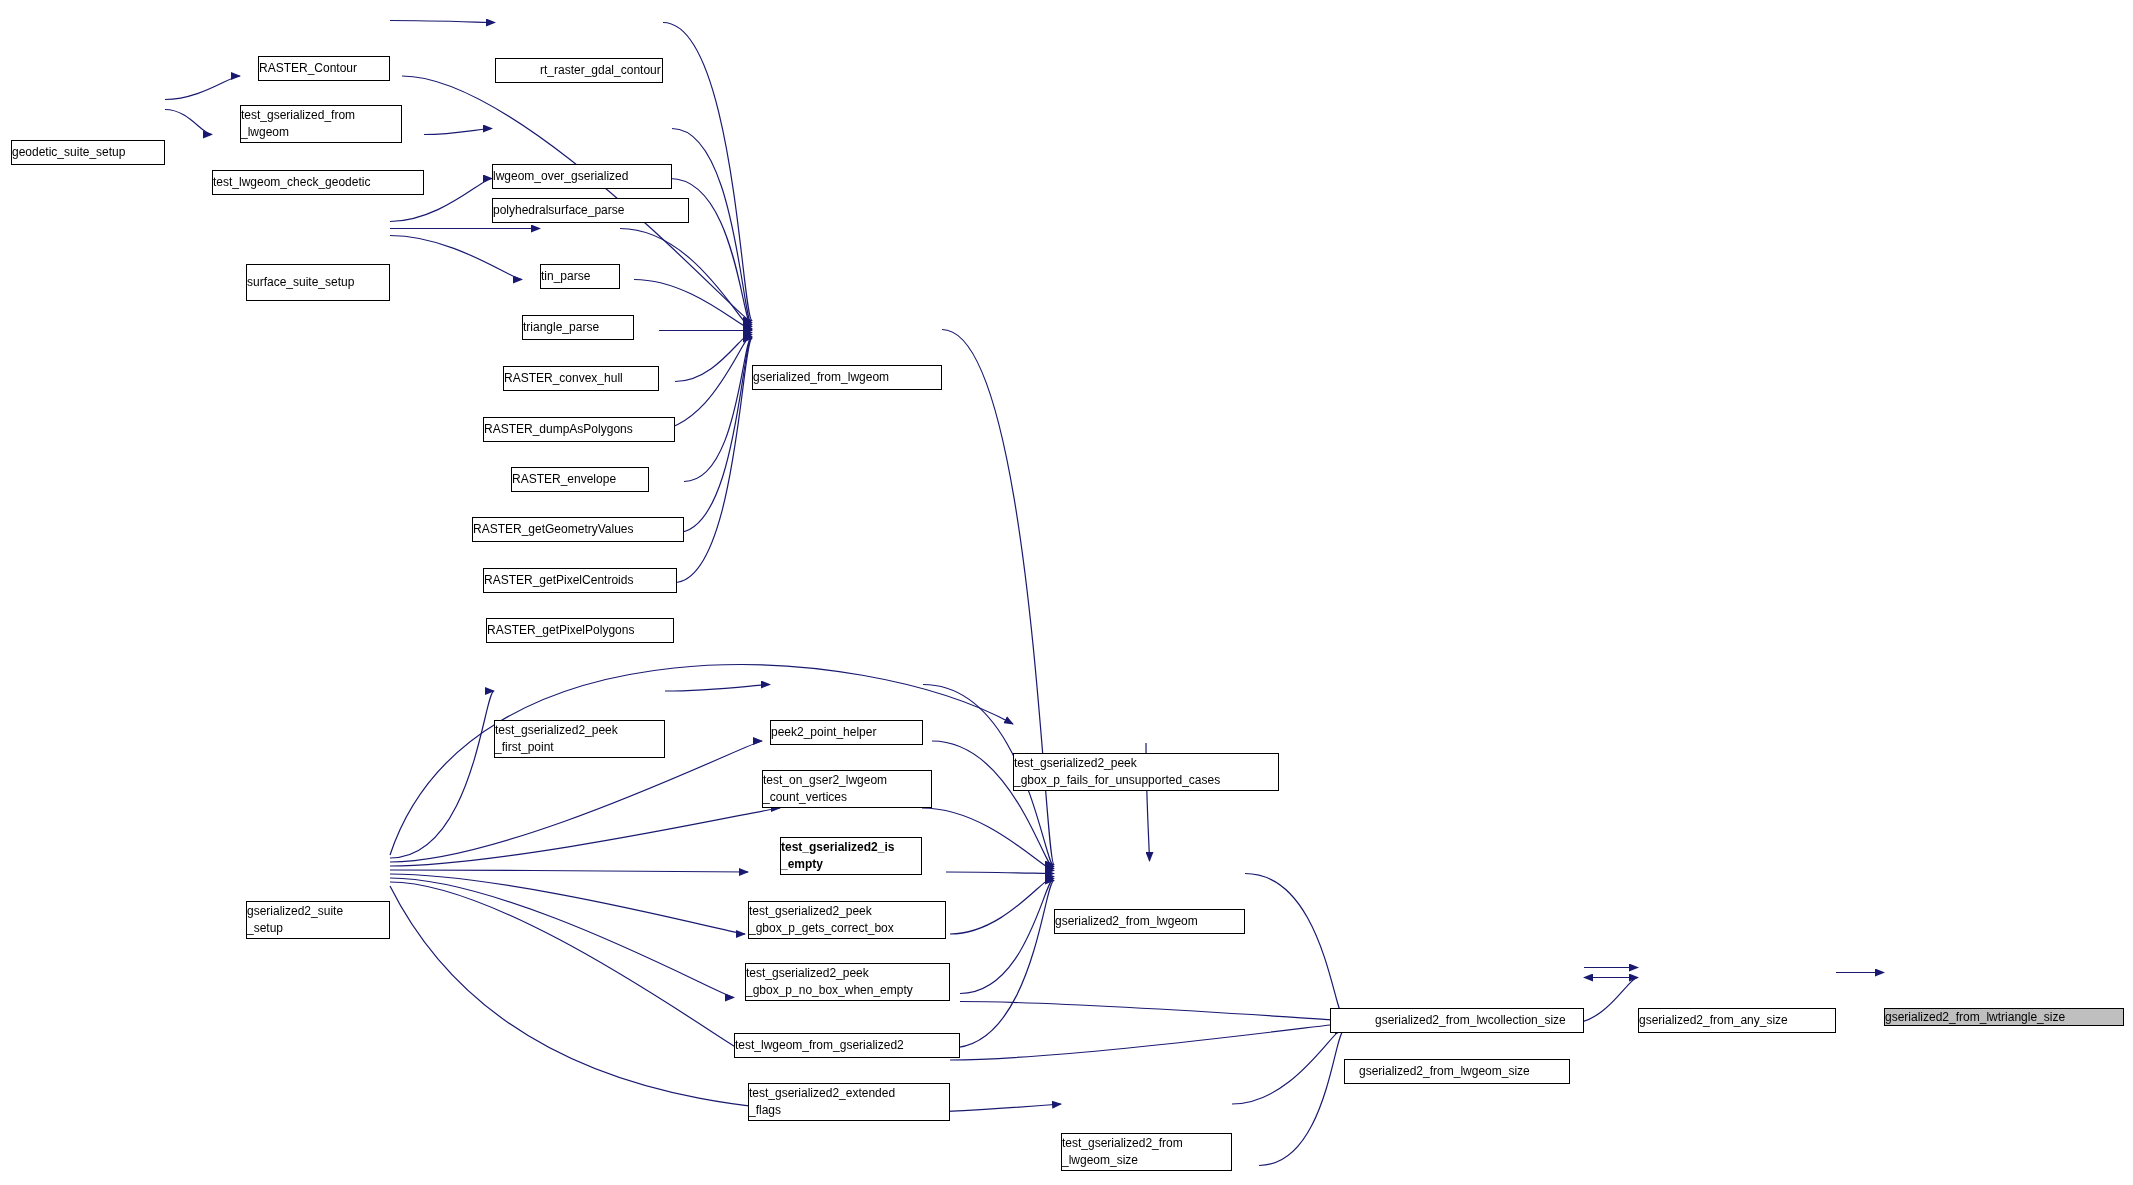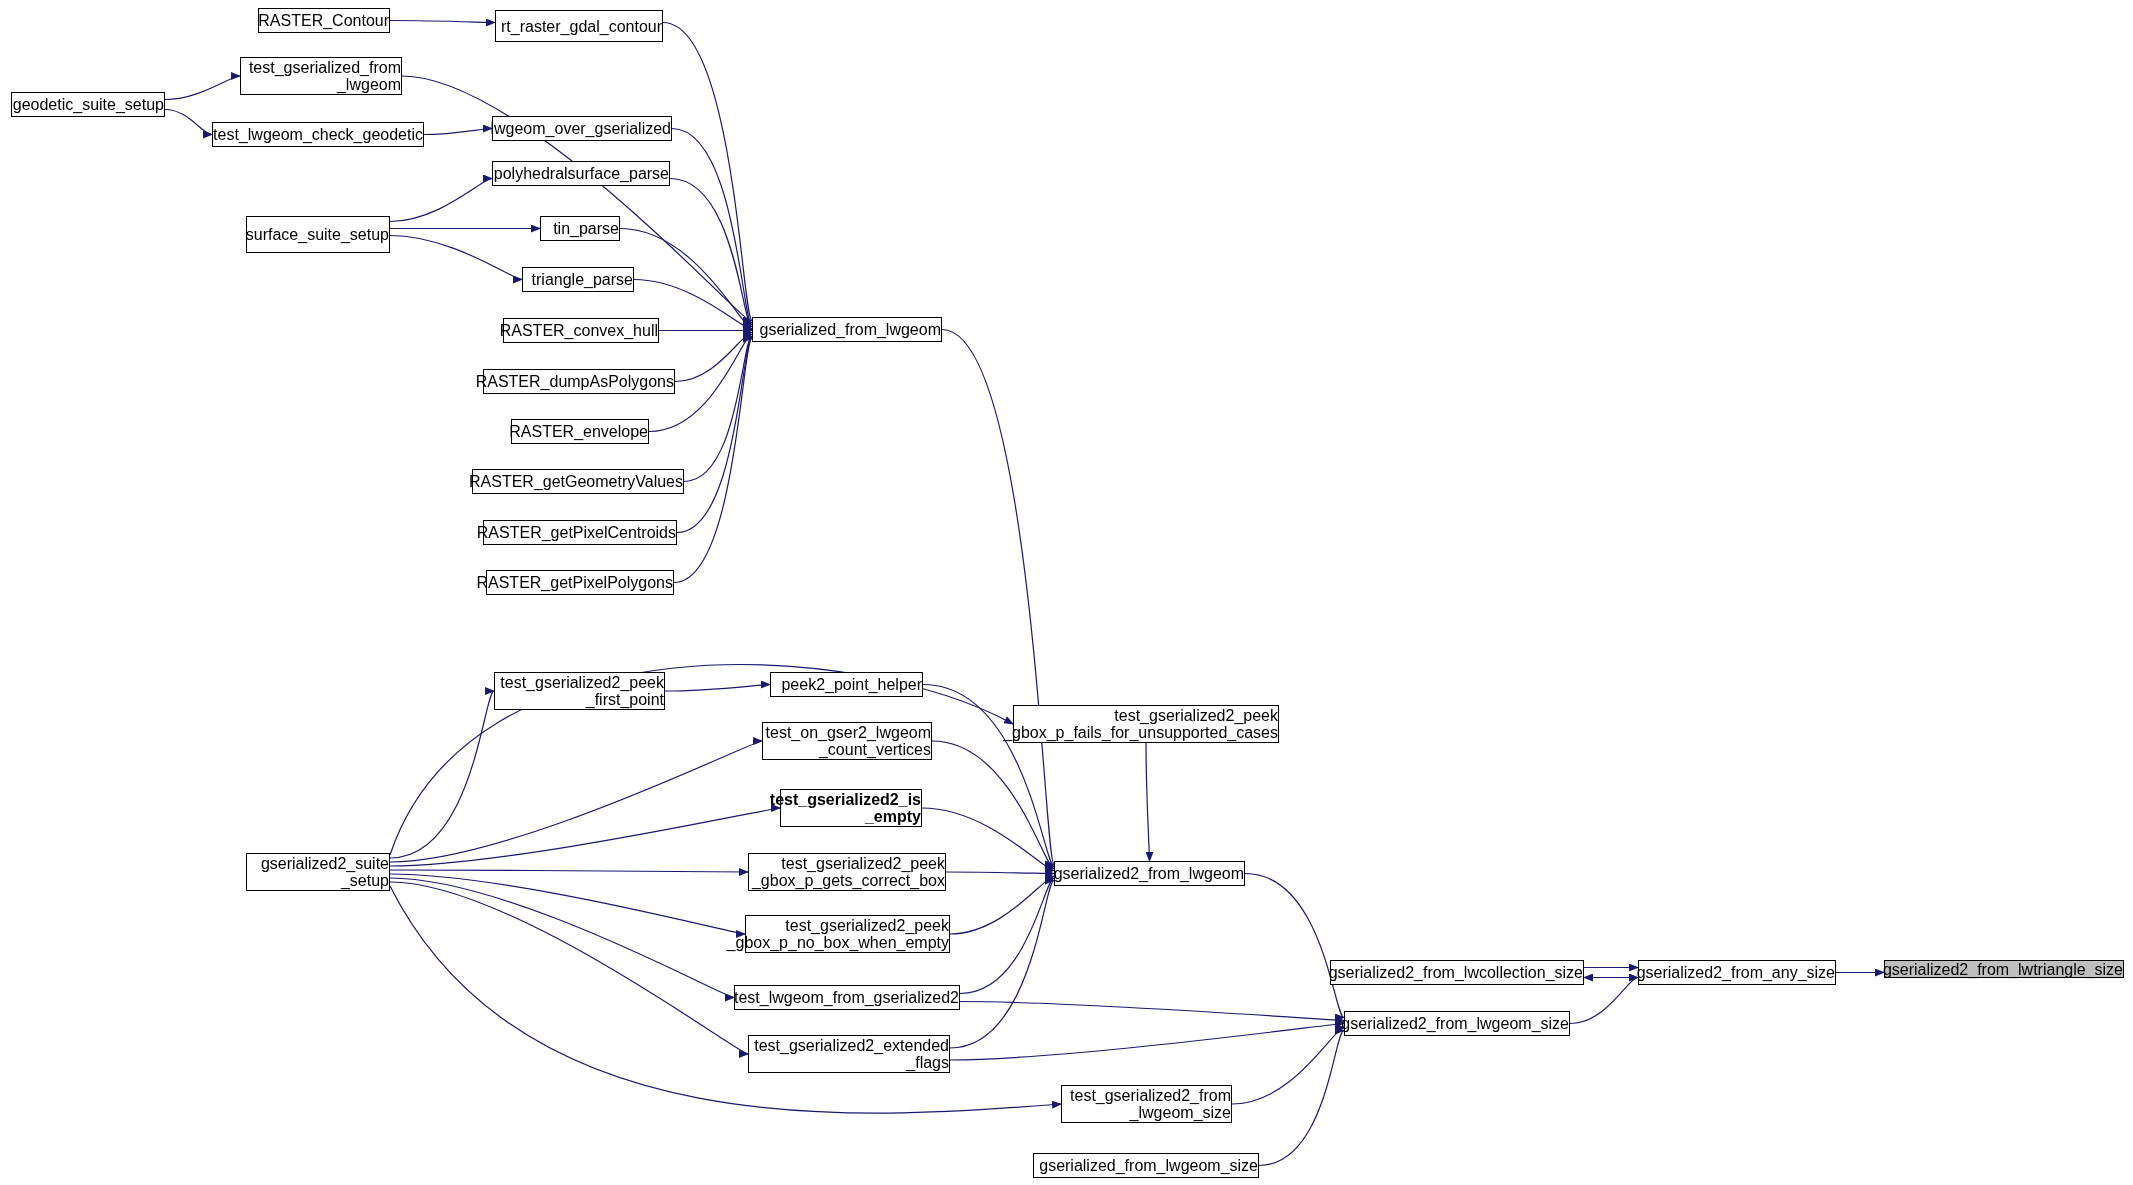--- a/index.html
+++ b/index.html
@@ -16,27 +16,28 @@
   }
   #node-layer { position: absolute; left: 0; top: 0; z-index: 1; }
   .node {
     position: absolute;
     box-sizing: border-box;
     border: 1px solid var(--node-border, #000000);
     background: var(--node-fill, #ffffff);
     color: var(--text, #000000);
     display: flex;
     flex-direction: column;
-    align-items: flex-end;
+    align-items: flex-start;
     justify-content: center;
     text-align: center;
-    font-size: 16px;
+    font-size: 12px;
     line-height: 17px;
     white-space: nowrap;
     cursor: pointer;
+    margin-top: 48px;
   }
   .node.highlight {
     background: var(--hl-fill, #bfbfbf);
     cursor: default;
   }
   .edge {
     fill: none;
     stroke: var(--edge, #191970);
     stroke-width: 1.2px;
   }
@@ -96,37 +97,37 @@
       <path d="M 1259 1165.5 C 1327 1165.5, 1334 1030.5, 1344 1030.5" class="edge" marker-end="url(#arrowhead)"></path>
       <path d="M 1570 1023.5 C 1606.9438763531928 1023.5, 1628 977.5, 1638 977.5" class="edge" marker-end="url(#arrowhead)"></path>
       <path d="M 1584 967.5 C 1608.3 967.5, 1628 967.5, 1638 967.5" class="edge" marker-end="url(#arrowhead)"></path>
       <path d="M 1638 977.5 C 1613.7 977.5, 1594 977.5, 1584 977.5" class="edge" marker-end="url(#arrowhead)"></path>
       <path d="M 1836 972.5 C 1857.6 972.5, 1874 972.5, 1884 972.5" class="edge" marker-end="url(#arrowhead)"></path>
     </svg>
   <div id="node-layer">
       <div class="node" style="left: 258px; top: 8px; width: 132px; height: 25px;">
         <div>RASTER_Contour</div>
       </div>
-      <div class="node" style="left: 495px; top: 10px; width: 168px; height: 32px;">
+      <div class="node" style="left: 495px; top: 10px; width: 168px; height: 25px; padding-left: 44px;">
         <div>rt_raster_gdal_contour</div>
       </div>
       <div class="node" style="left: 240px; top: 57px; width: 162px; height: 38px;">
         <div>test_gserialized_from</div>
         <div>_lwgeom</div>
       </div>
       <div class="node" style="left: 11px; top: 92px; width: 154px; height: 25px;">
         <div>geodetic_suite_setup</div>
       </div>
       <div class="node" style="left: 212px; top: 122px; width: 212px; height: 25px;">
         <div>test_lwgeom_check_geodetic</div>
       </div>
       <div class="node" style="left: 492px; top: 116px; width: 180px; height: 25px;">
         <div>lwgeom_over_gserialized</div>
       </div>
-      <div class="node" style="left: 492px; top: 161px; width: 178px; height: 25px;">
+      <div class="node" style="left: 492px; top: 150px; width: 197px; height: 25px;">
         <div>polyhedralsurface_parse</div>
       </div>
       <div class="node" style="left: 246px; top: 216px; width: 144px; height: 37px;">
         <div>surface_suite_setup</div>
       </div>
       <div class="node" style="left: 540px; top: 216px; width: 80px; height: 25px;">
         <div>tin_parse</div>
       </div>
       <div class="node" style="left: 522px; top: 267px; width: 112px; height: 25px;">
         <div>triangle_parse</div>

